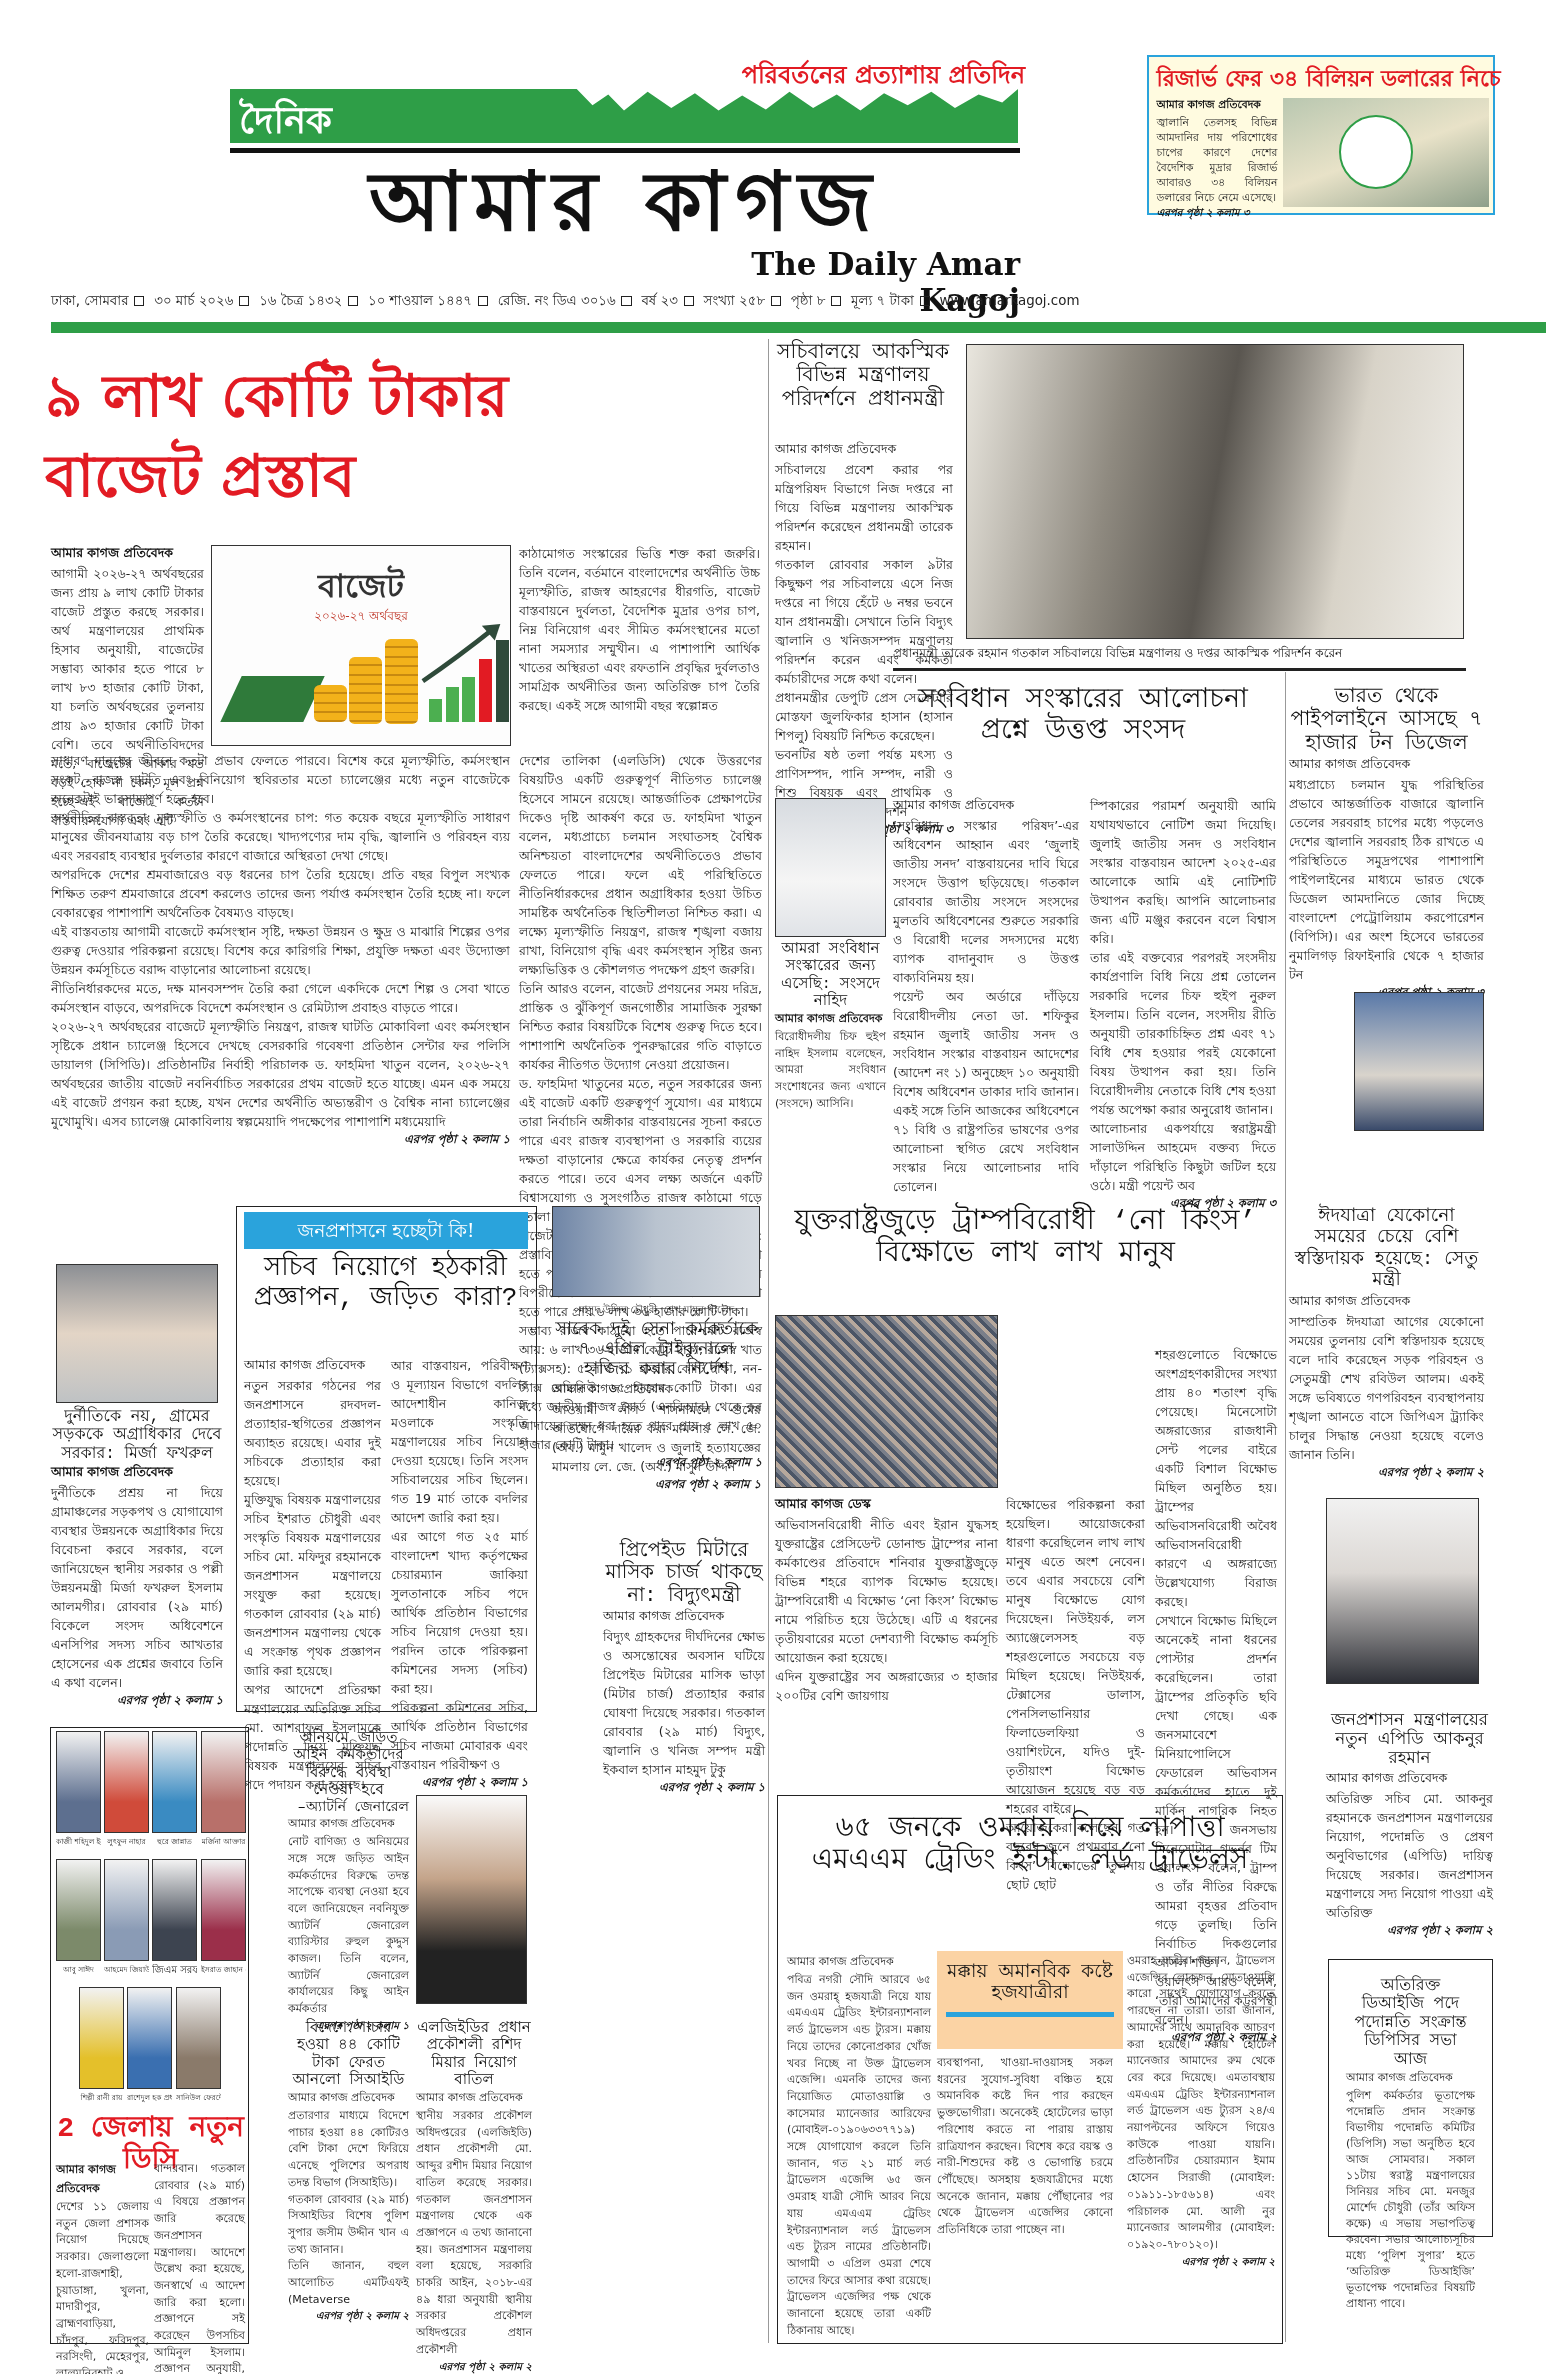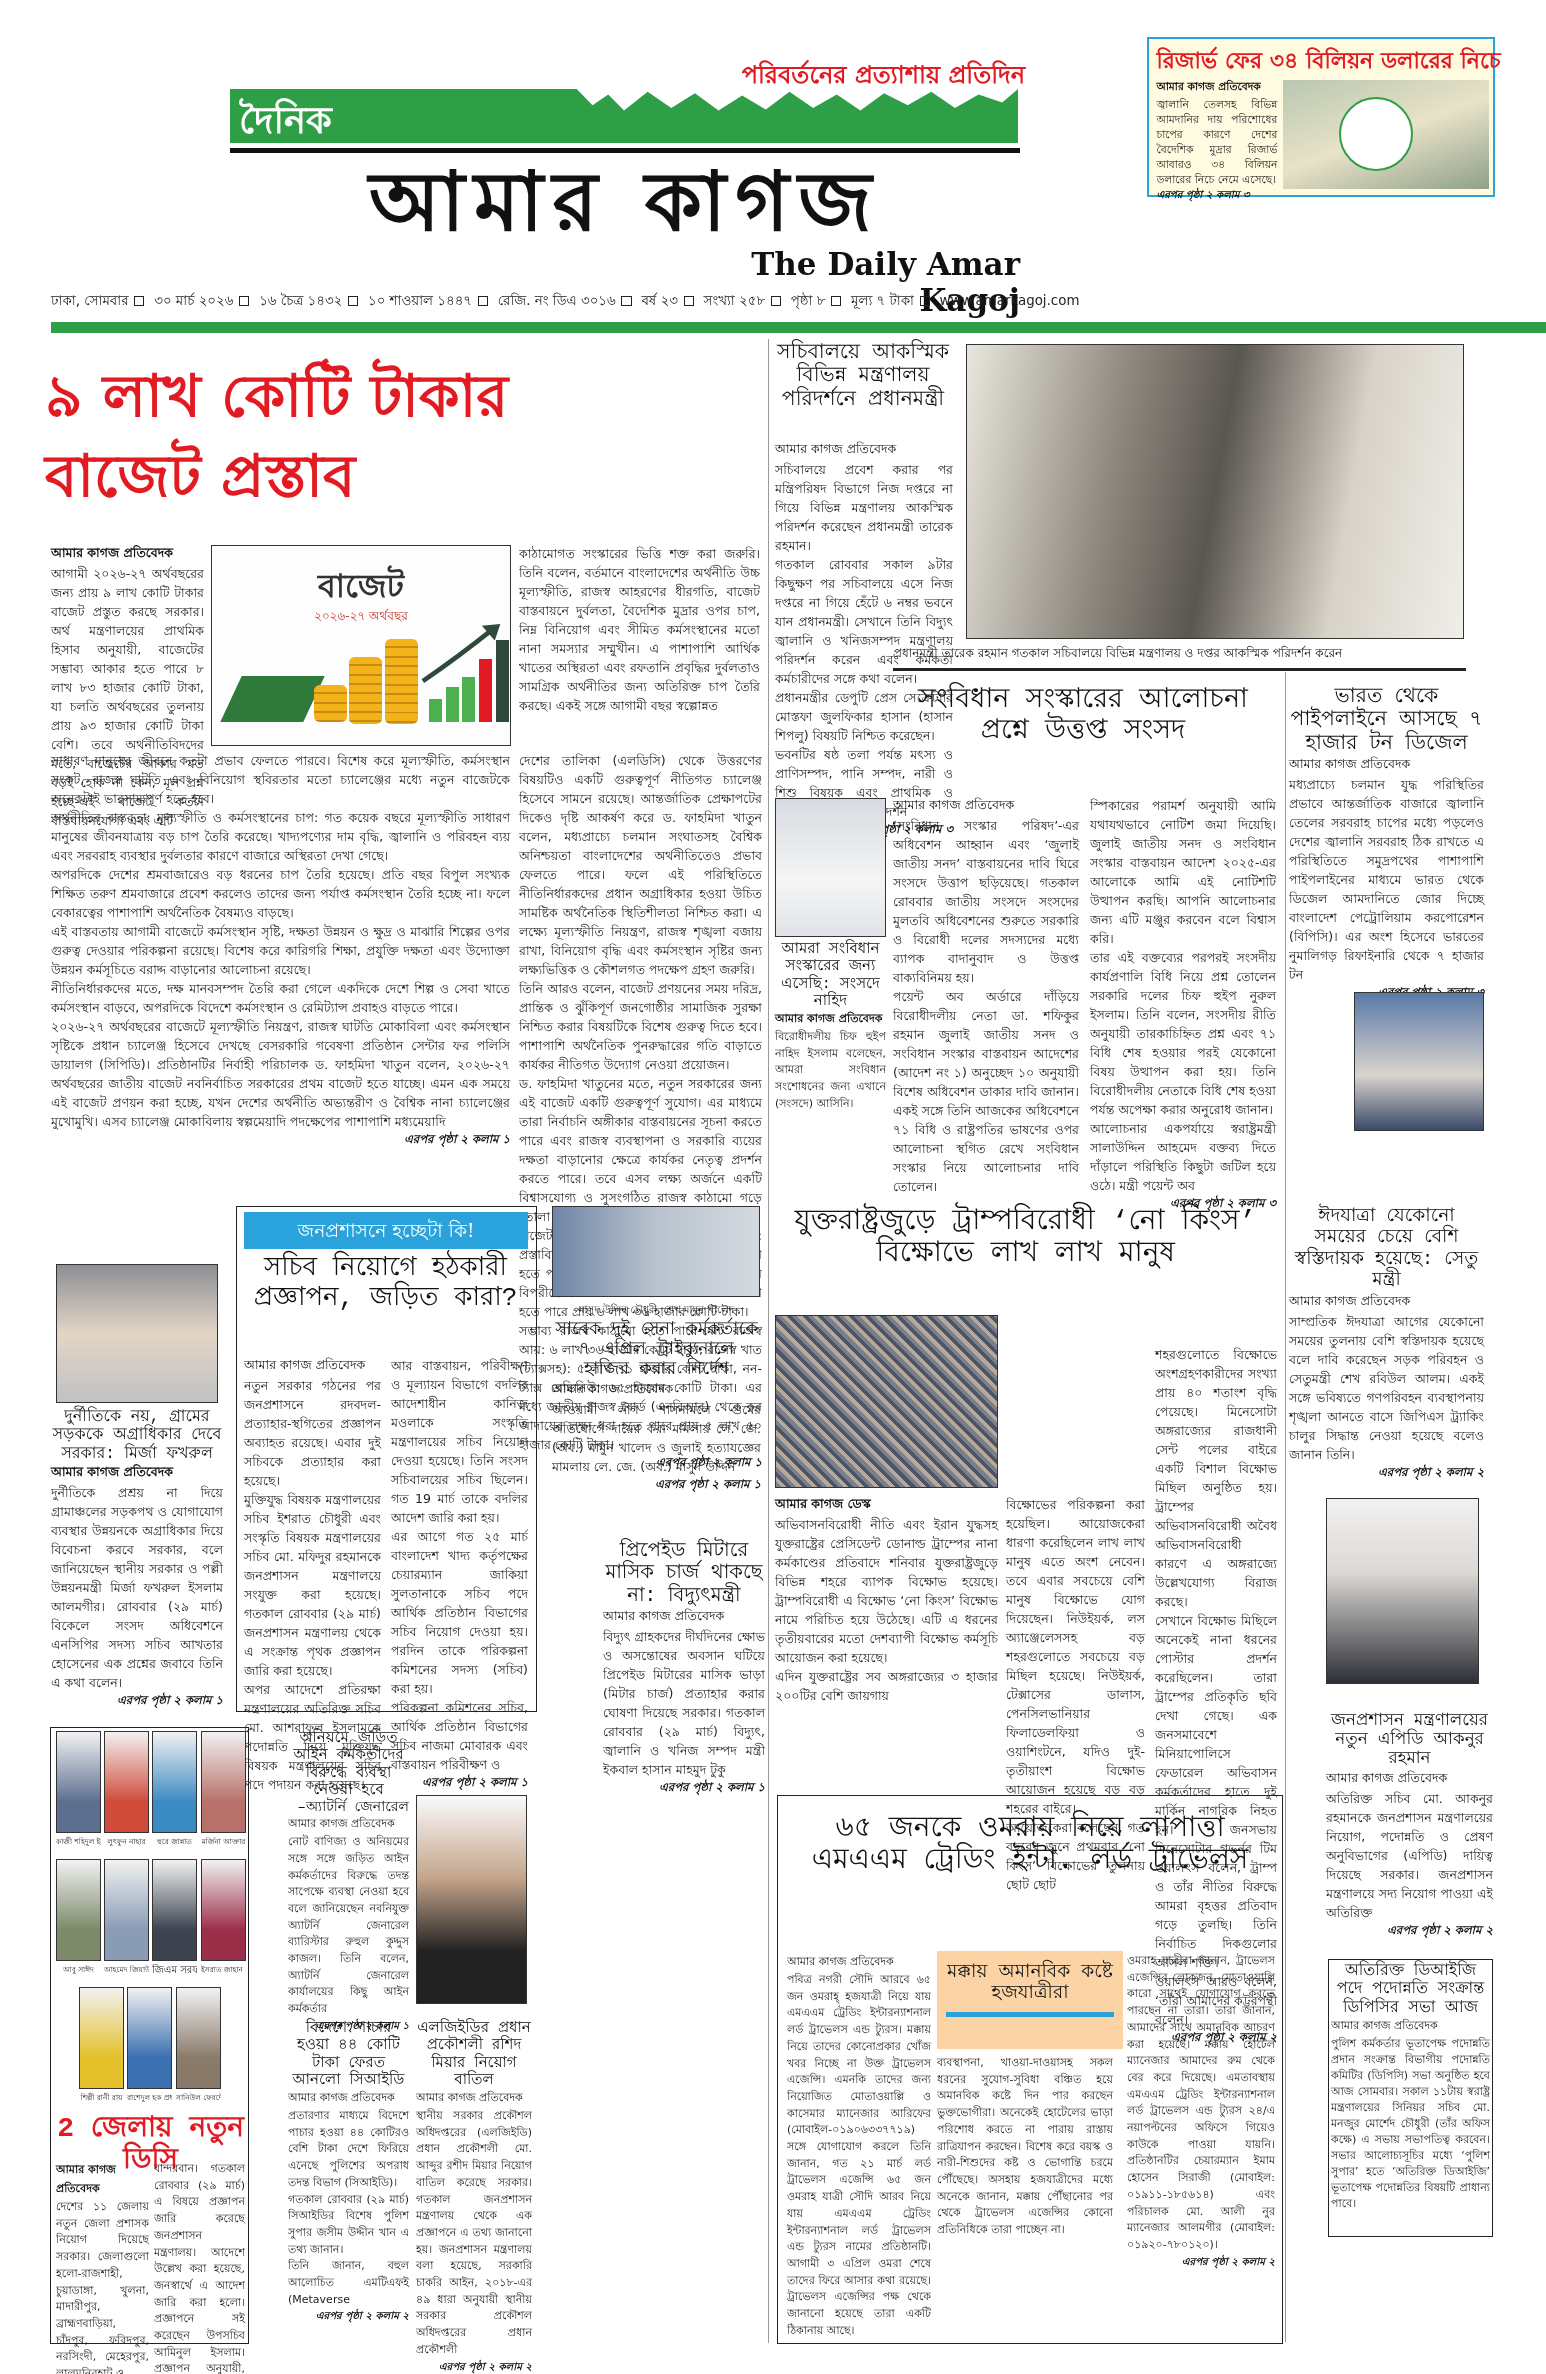--- a/index.html
+++ b/index.html
@@ -15,21 +15,21 @@
 
 #tagline{left:654px;top:56px;width:371px;font-size:24px;font-weight:bold;color:#e21b23;text-align:right;font-family:"DejaVu Serif",serif}
 #green-band{left:230px;top:89px;width:788px;height:54px;background:#2e9e47;clip-path:polygon(0 0,44% 0,46% 30%,48% 10%,50% 40%,53% 5%,56% 35%,59% 8%,62% 40%,65% 12%,68% 38%,71% 5%,74% 35%,77% 10%,80% 40%,83% 8%,86% 30%,89% 5%,92% 35%,95% 10%,98% 25%,100% 0,100% 100%,0 100%)}
 #dainik{left:239px;top:91px;font-size:37px;color:#fff;font-family:"DejaVu Serif",serif;font-weight:bold}
 #title-bn{left:230px;top:148px;width:790px;height:104px;font-size:82px;font-weight:bold;font-family:"DejaVu Serif",serif;letter-spacing:9.3px;border-top:5.6px solid #111;line-height:96px;text-align:center}
 #title-en{left:649px;top:246px;width:371px;text-align:right;font-family:"DejaVu Serif",serif;font-size:31px;font-weight:bold}
 #dateline{left:51px;top:291px;width:1484px;font-size:13.4px;color:#222;white-space:nowrap}
 #dateline span.box{display:inline-block;width:10.2px;height:10.2px;border:1.4px solid #222;margin:0 5.6px;vertical-align:-0.9px}
 #top-green-rule{left:51px;top:322px;width:1495px;height:11px;background:#2e9e47}
 
-#ear{left:1147px;top:37px;width:348px;height:160px;border:2.8px solid #2aa3dc;background:#fffbe0;padding:3.7px 7.4px}
+#ear{left:1147px;top:55px;width:348px;height:160px;border:2.8px solid #2aa3dc;background:#fffbe0;padding:3.7px 7.4px}
 #ear-h{font-size:22px;font-weight:bold;color:#e21b23;text-align:center;font-family:"DejaVu Serif",serif;white-space:nowrap}
 #ear-body{position:absolute;left:7.4px;top:39px;width:121px}
 #ear-photo{position:absolute;left:134px;top:41px;width:206px;height:109px;background:linear-gradient(160deg,#b9c7b0,#e8e2c8 50%,#8fa08a)}
 #ear-seal{position:absolute;left:56px;top:16.7px;width:74px;height:74px;border-radius:50%;background:#fff;border:2.8px solid #2e9e47}
 
 #lead-h{left:45px;top:356px;width:714px;font-size:58px;font-weight:bold;color:#e21b23;font-family:"DejaVu Serif",serif;line-height:80px}
 #budget-graphic{left:211px;top:545px;width:300px;height:201px;border:0.9px solid #333;background:#fdfdfd}
 #bg-title{position:absolute;left:0;top:15px;width:100%;text-align:center;font-size:32px;font-weight:bold;color:#333;font-family:"DejaVu Serif",serif}
 #bg-sub{position:absolute;left:0;top:61px;width:100%;text-align:center;font-size:12px;color:#c0392b}
 .bar{position:absolute;bottom:23px;width:13px}
@@ -172,21 +172,21 @@
 </div>
 <div class="abs photo" style="left:1326px;top:1498px;width:153px;height:186px;background:linear-gradient(#f1f1f1,#dcd8d4 40%,#2d2f36)"></div>
 
 <div class="abs" style="left:1326px;top:1711px;width:167px">
   <div class="hl" style="font-size:16.7px">জনপ্রশাসন মন্ত্রণালয়ের নতুন এপিডি আকনুর রহমান</div>
   <div class="byline" style="font-weight:normal">আমার কাগজ প্রতিবেদক</div>
   <div class="txt">অতিরিক্ত সচিব মো. আকনুর রহমানকে জনপ্রশাসন মন্ত্রণালয়ের নিয়োগ, পদোন্নতি ও প্রেষণ অনুবিভাগের (এপিডি) দায়িত্ব দিয়েছে সরকার। জনপ্রশাসন মন্ত্রণালয়ে সদ্য নিয়োগ পাওয়া এই অতিরিক্ত</div>
   <div class="jump">এরপর পৃষ্ঠা ২ কলাম ২</div>
 </div>
 
-<div class="abs" style="left:1328px;top:1959px;width:165px;height:278px;border:1.9px solid #222;padding:2px">
+<div class="abs" style="left:1328px;top:1959px;width:165px;height:278px;border:1.9px solid #222;padding:17px">
   <div class="hl" style="font-size:16px">অতিরিক্ত ডিআইজি পদে পদোন্নতি সংক্রান্ত ডিপিসির সভা আজ</div>
   <div class="byline" style="font-weight:normal;font-size:11px">আমার কাগজ প্রতিবেদক</div>
   <div class="txt" style="font-size:11px;line-height:16px">পুলিশ কর্মকর্তার ভূতাপেক্ষ পদোন্নতি প্রদান সংক্রান্ত বিভাগীয় পদোন্নতি কমিটির (ডিপিসি) সভা অনুষ্ঠিত হবে আজ সোমবার। সকাল ১১টায় স্বরাষ্ট্র মন্ত্রণালয়ের সিনিয়র সচিব মো. মনজুর মোর্শেদ চৌধুরী (তাঁর অফিস কক্ষে) এ সভায় সভাপতিত্ব করবেন। সভার আলোচ্যসূচির মধ্যে ‘পুলিশ সুপার’ হতে ‘অতিরিক্ত ডিআইজি’ ভূতাপেক্ষ পদোন্নতির বিষয়টি প্রাধান্য পাবে।</div>
 </div>
 
 <div class="abs photo" style="left:56px;top:1264px;width:162px;height:139px;background:linear-gradient(#8c8f94,#e3d5c6 50%,#bfc2c4)"></div>
 <div class="abs" style="left:51px;top:1408px;width:172px">
   <div class="hl" style="font-size:16px">দুর্নীতিকে নয়, গ্রামের সড়ককে অগ্রাধিকার দেবে সরকার: মির্জা ফখরুল</div>
   <div class="byline">আমার কাগজ প্রতিবেদক</div>
   <div class="txt">দুর্নীতিকে প্রশ্রয় না দিয়ে গ্রামাঞ্চলের সড়কপথ ও যোগাযোগ ব্যবস্থার উন্নয়নকে অগ্রাধিকার দিয়ে বিবেচনা করবে সরকার, বলে জানিয়েছেন স্থানীয় সরকার ও পল্লী উন্নয়নমন্ত্রী মির্জা ফখরুল ইসলাম আলমগীর। রোববার (২৯ মার্চ) বিকেলে সংসদ অধিবেশনে এনসিপির সদস্য সচিব আখতার হোসেনের এক প্রশ্নের জবাবে তিনি এ কথা বলেন।</div>

